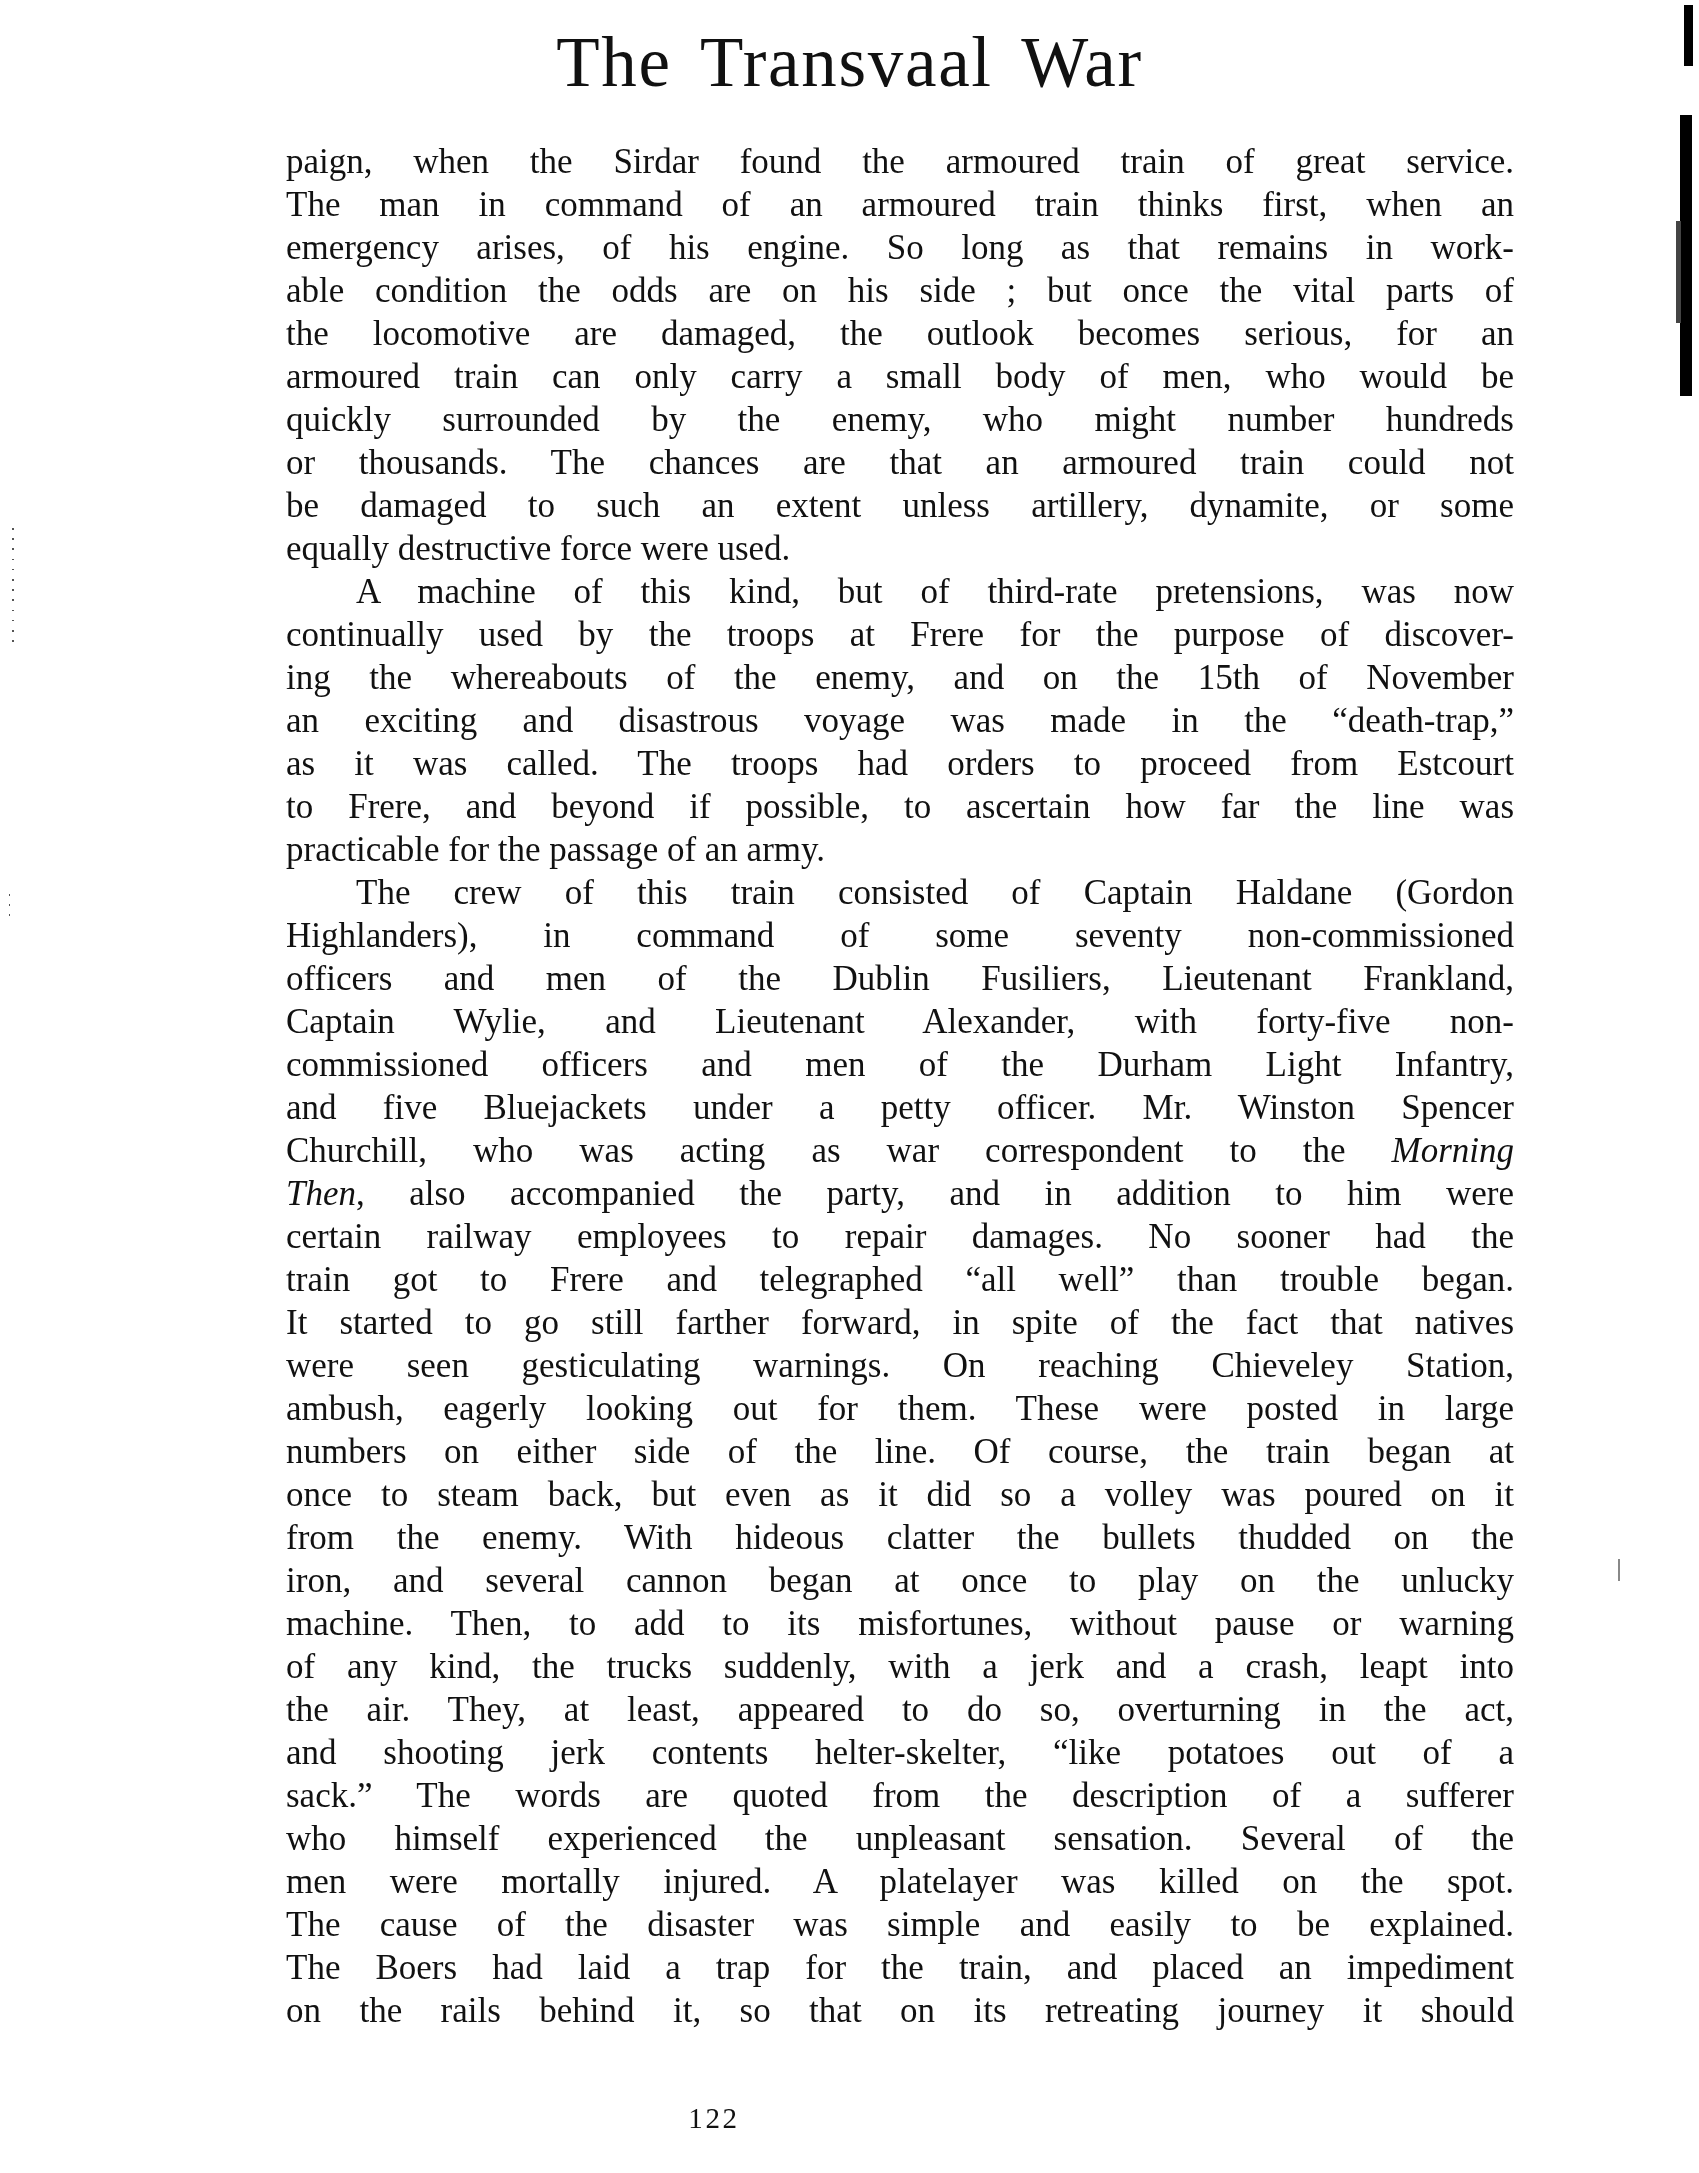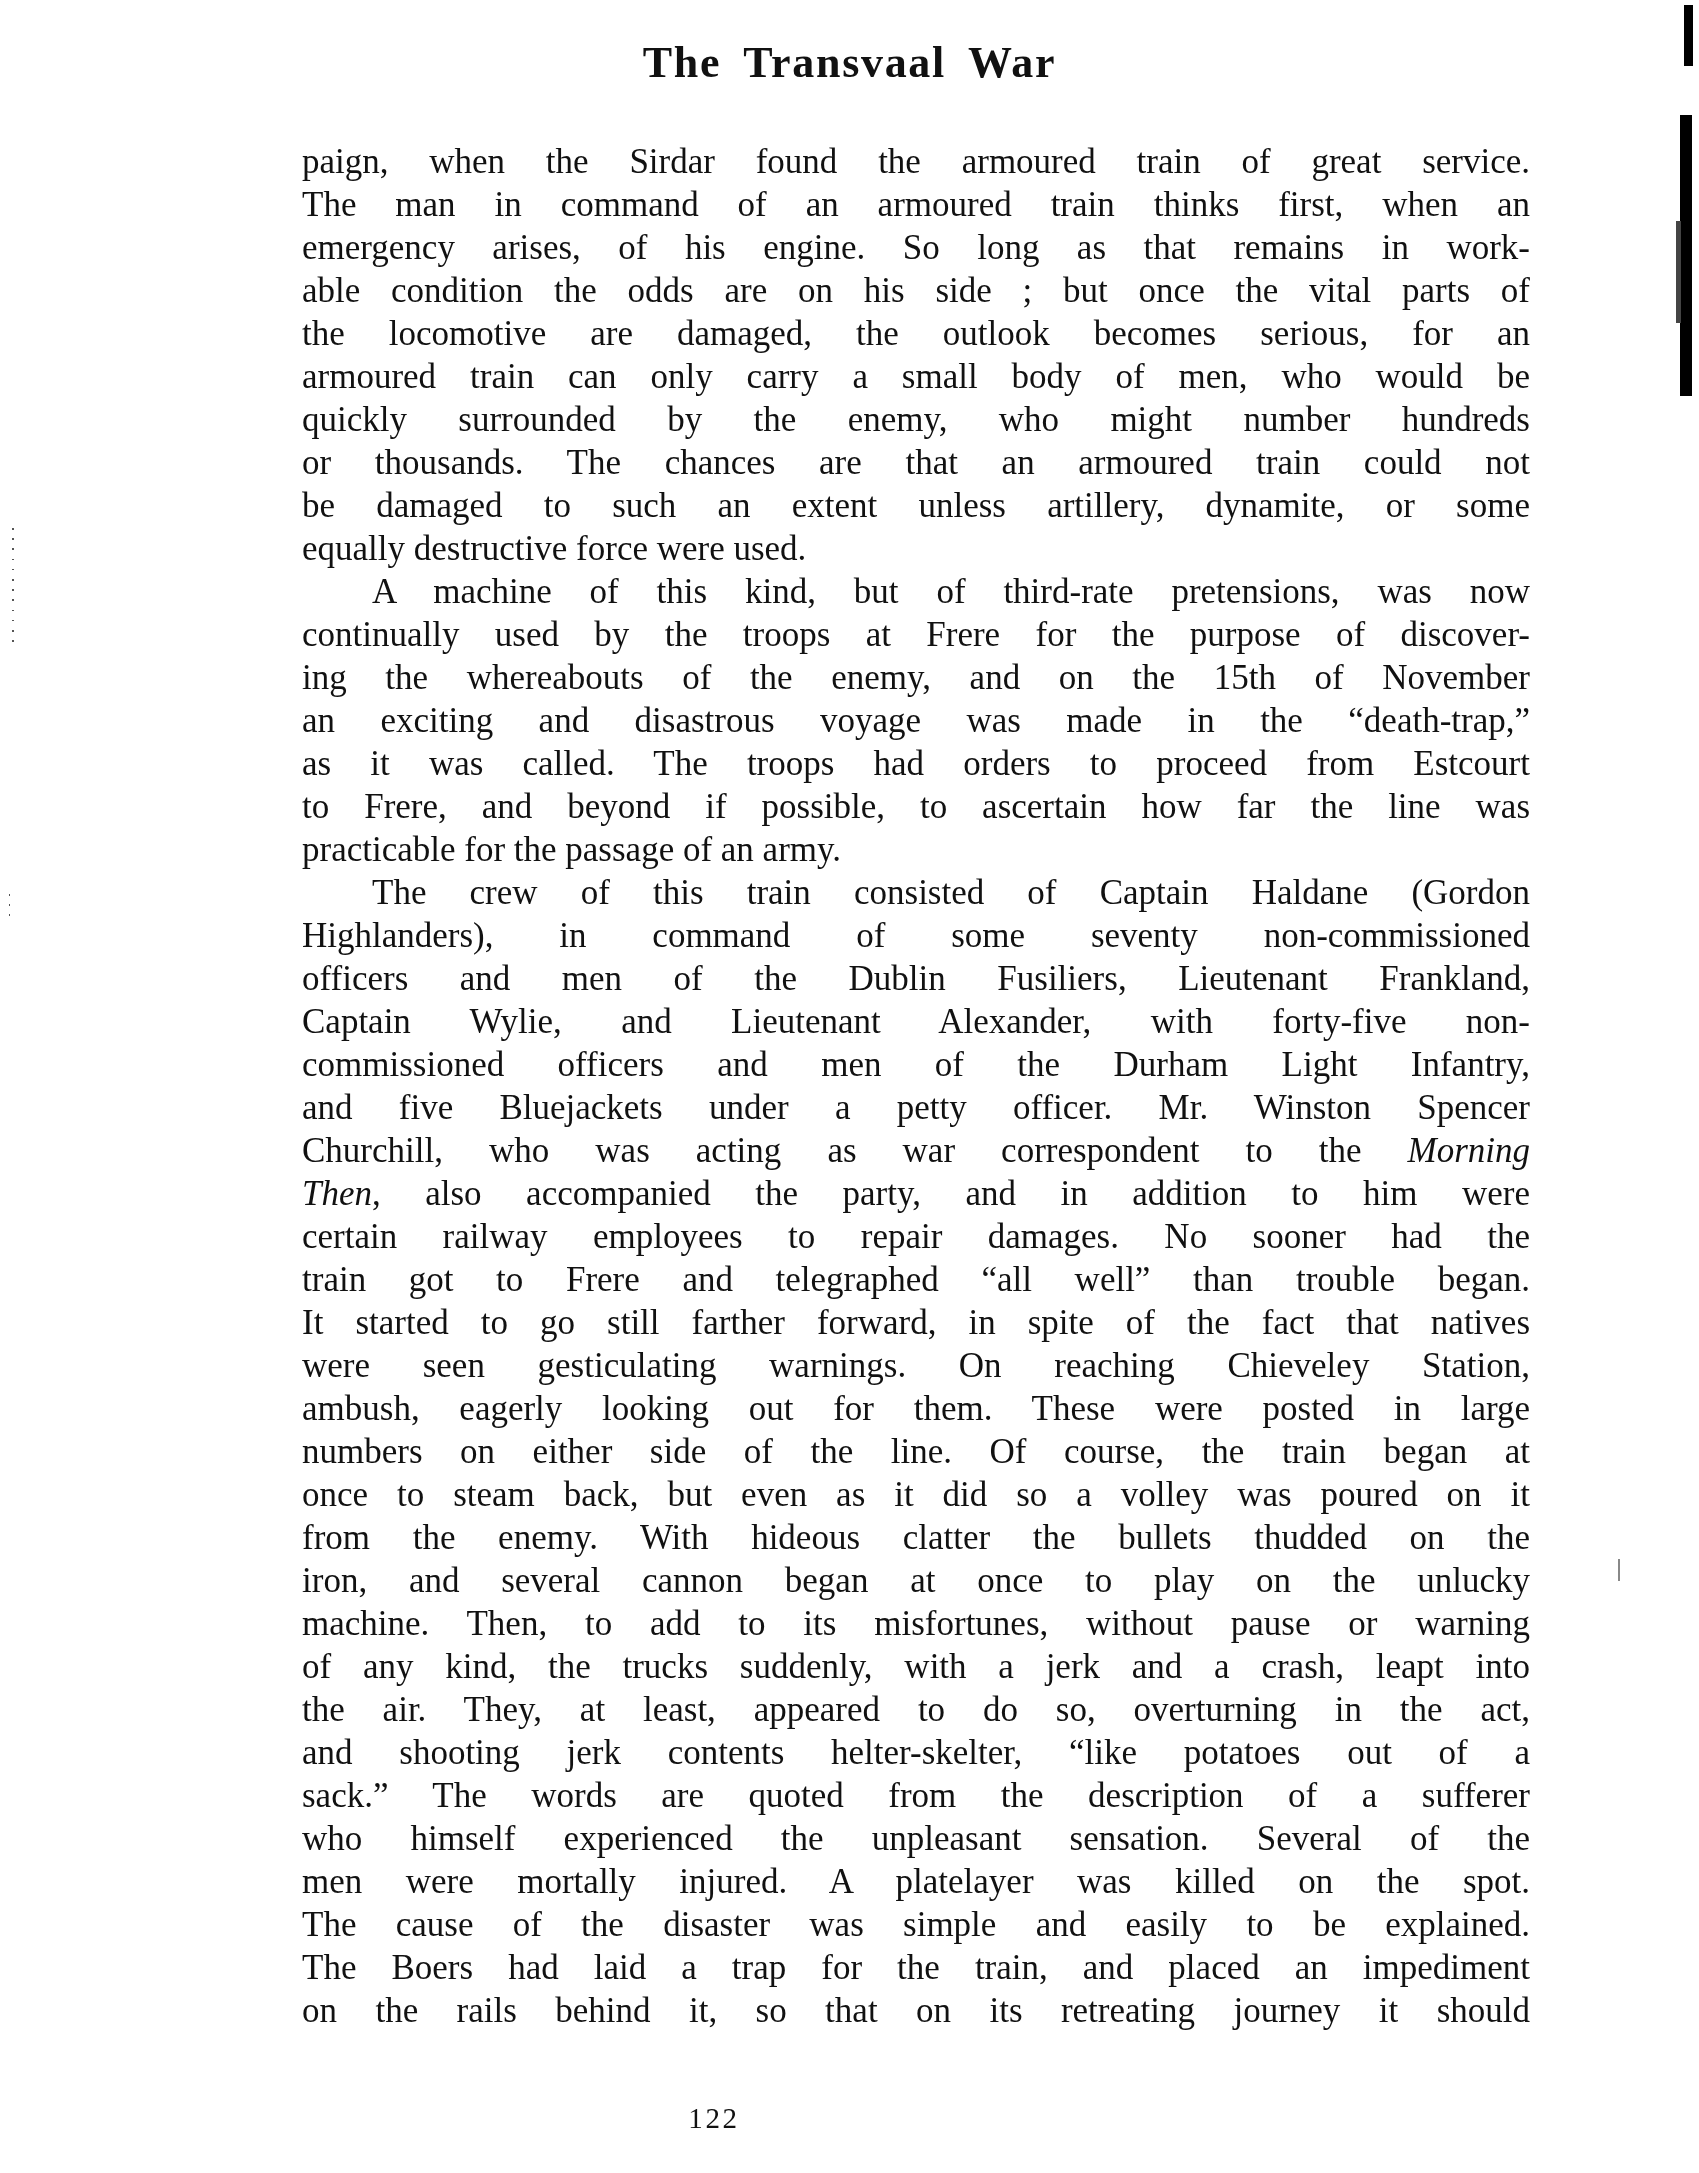--- a/index.html
+++ b/index.html
@@ -14,31 +14,31 @@
       overflow: hidden;
       font-family: "Liberation Serif", "DejaVu Serif", serif;
       color: #111111;
     }
     .page-title {
       position: absolute;
       top: 24px;
       left: 0;
       width: 1699px;
       text-align: center;
-      font-size: 44px;
+      font-size: 71px;
       line-height: 77px;
       letter-spacing: 1.7px;
       word-spacing: 10.2px;
-      font-weight: bold;
+      font-weight: normal;
       margin: 0;
     }
     .body-text {
       position: absolute;
       top: 140px;
-      left: 302px;
+      left: 286px;
       width: 1228px;
     }
     .line {
       display: block;
       font-size: 35px;
       line-height: 43px;
       height: 43px;
       white-space: nowrap;
       text-align: justify;
       text-align-last: justify;

